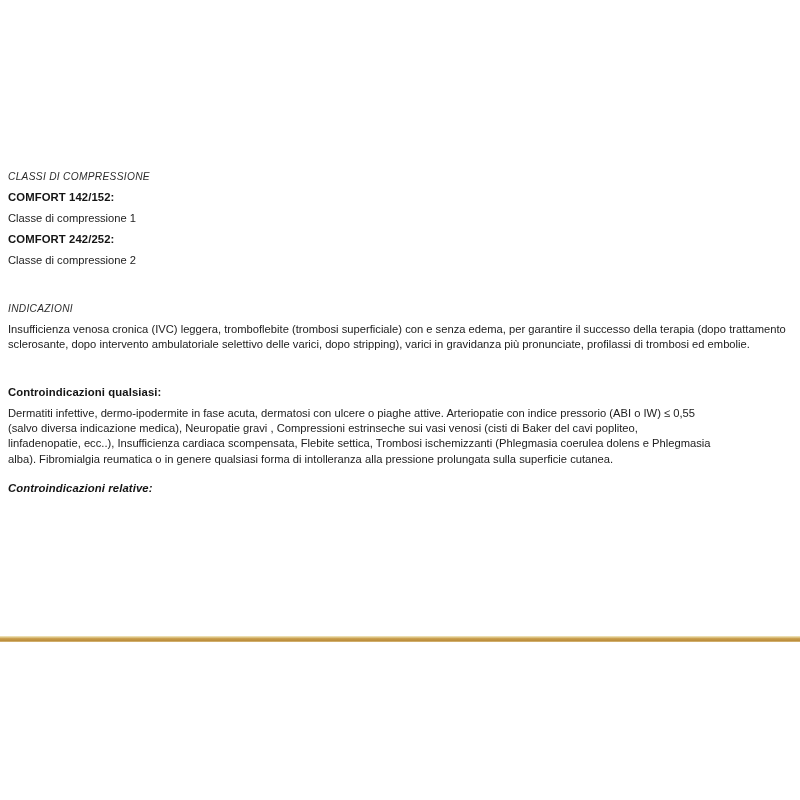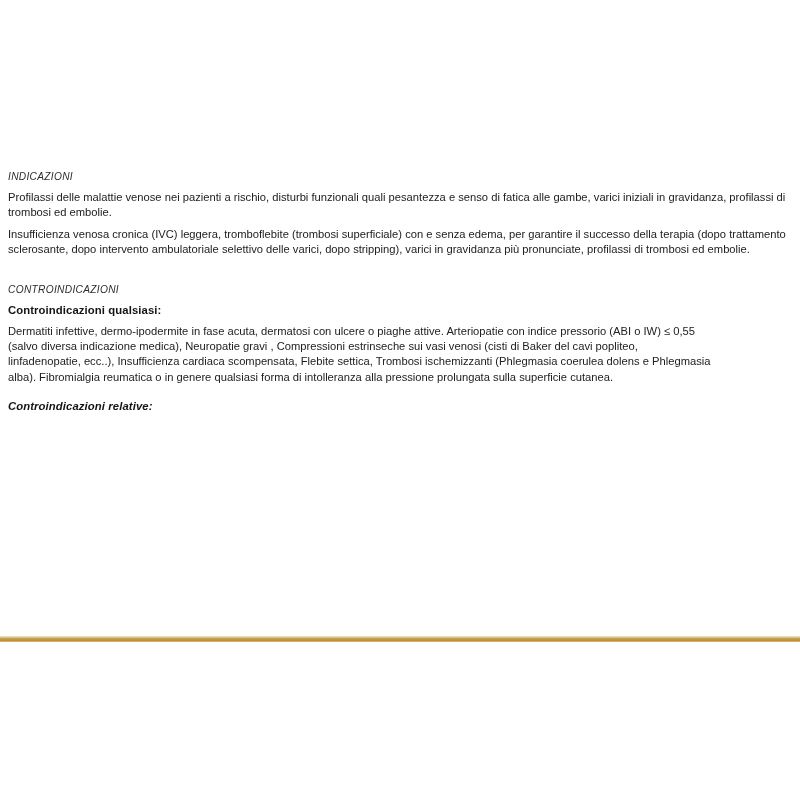--- a/index.html
+++ b/index.html
@@ -22,21 +22,21 @@
     font-family: "Liberation Sans", "DejaVu Sans", sans-serif;
     color: var(--text-color);
   }
   .content {
     position: absolute;
     top: 169px;
     left: 8px;
     width: 784px;
   }
   .section { margin: 0; }
-  .section + .section { margin-top: 24px; }
+  .section + .section { margin-top: 32px; }
   .section-label {
     font-style: italic;
     font-weight: 400;
     font-size: 10.2px;
     line-height: 15px;
     letter-spacing: 0.3px;
     color: #2c2c2c;
     margin: 0 0 6px 0;
     text-transform: none;
   }
@@ -68,31 +68,35 @@
       var(--accent-gold) 45%,
       #bd8f3e 75%,
       #d9bd82 100%);
   }
 </style>
 </head>
 <body>
 
 <main class="content">
 
+  <section class="section">
+    <h2 class="section-label">CLASSI DI COMPRESSIONE</h2>
+    <h3 class="entry-heading">COMFORT 142/152:</h3>
+    <p class="entry-body">Classe di compressione 1</p>
+    <h3 class="entry-heading">COMFORT 242/252:</h3>
+    <p class="entry-body">Classe di compressione 2</p>
+  </section>
 
   <section class="section">
     <h2 class="section-label">INDICAZIONI</h2>
-    <p class="entry-body">Profilassi delle malattie venose nei pazienti a rischio, disturbi funzionali quali pesantezza e senso di fatica alle gambe, varici iniziali in gravidanza, profilassi di
-trombosi ed embolie.</p>
     <p class="entry-body">Insufficienza venosa cronica (IVC) leggera, tromboflebite (trombosi superficiale) con e senza edema, per garantire il successo della terapia (dopo trattamento
 sclerosante, dopo intervento ambulatoriale selettivo delle varici, dopo stripping), varici in gravidanza più pronunciate, profilassi di trombosi ed embolie.</p>
   </section>
 
   <section class="section">
-    <h2 class="section-label">CONTROINDICAZIONI</h2>
     <h3 class="entry-heading">Controindicazioni qualsiasi:</h3>
     <p class="entry-body">Dermatiti infettive, dermo-ipodermite in fase acuta, dermatosi con ulcere o piaghe attive. Arteriopatie con indice pressorio (ABI o IW) ≤ 0,55
 (salvo diversa indicazione medica), Neuropatie gravi , Compressioni estrinseche sui vasi venosi (cisti di Baker del cavi popliteo,
 linfadenopatie, ecc..), Insufficienza cardiaca scompensata, Flebite settica, Trombosi ischemizzanti (Phlegmasia coerulea dolens e Phlegmasia
 alba). Fibromialgia reumatica o in genere qualsiasi forma di intolleranza alla pressione prolungata sulla superficie cutanea.</p>
     <h3 class="entry-heading entry--spaced">Controindicazioni relative:</h3>
   </section>
 
 </main>
 

